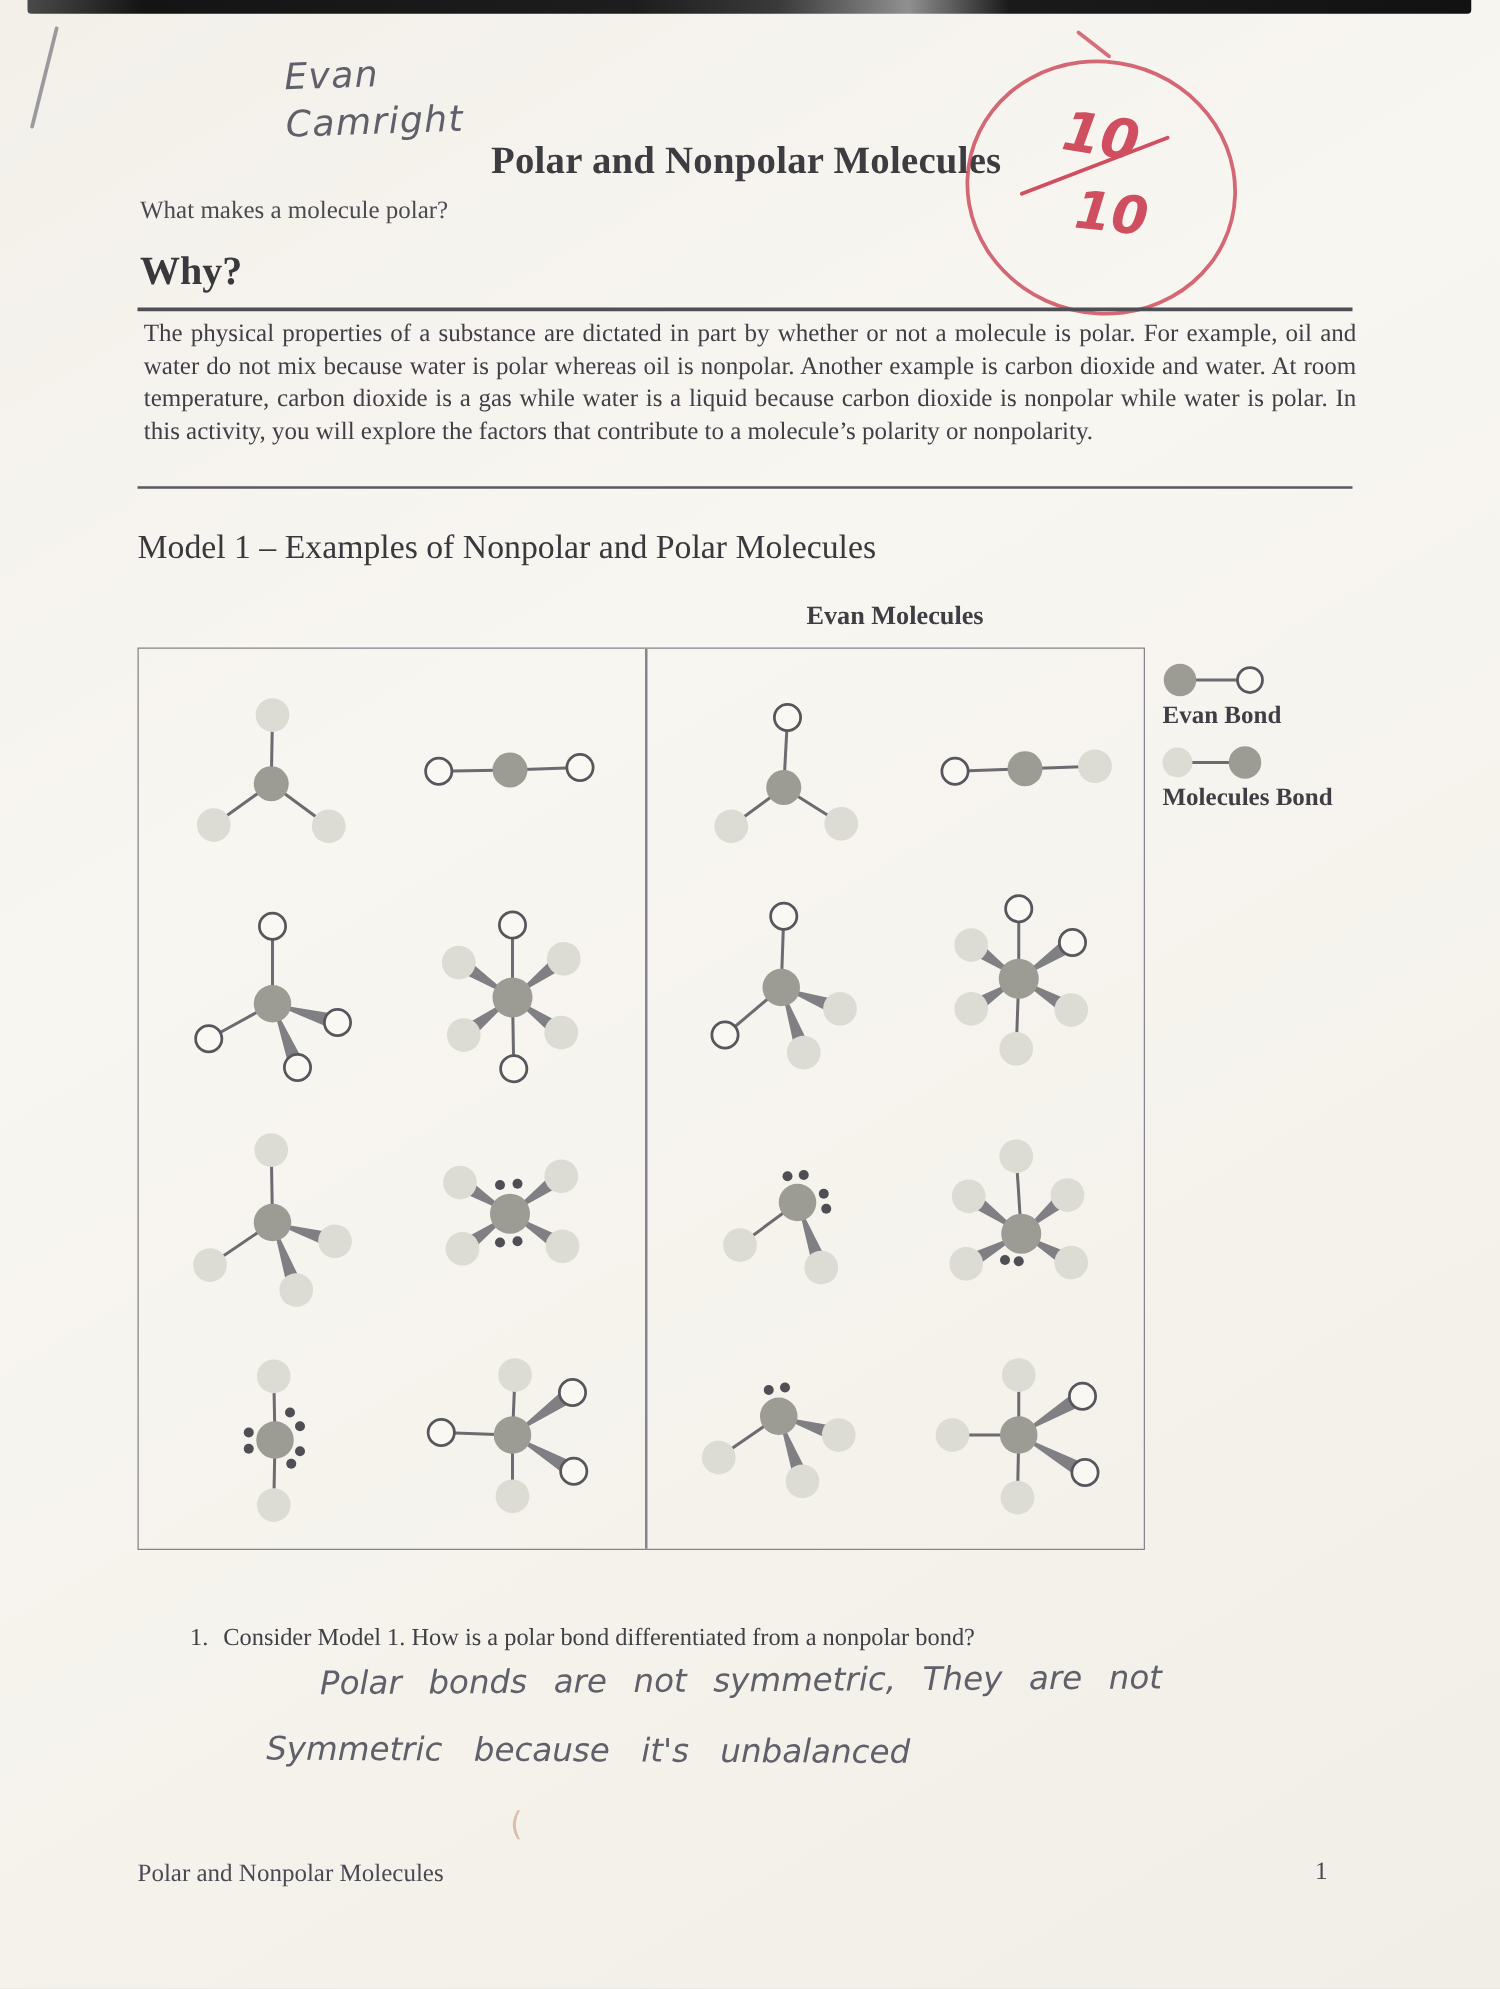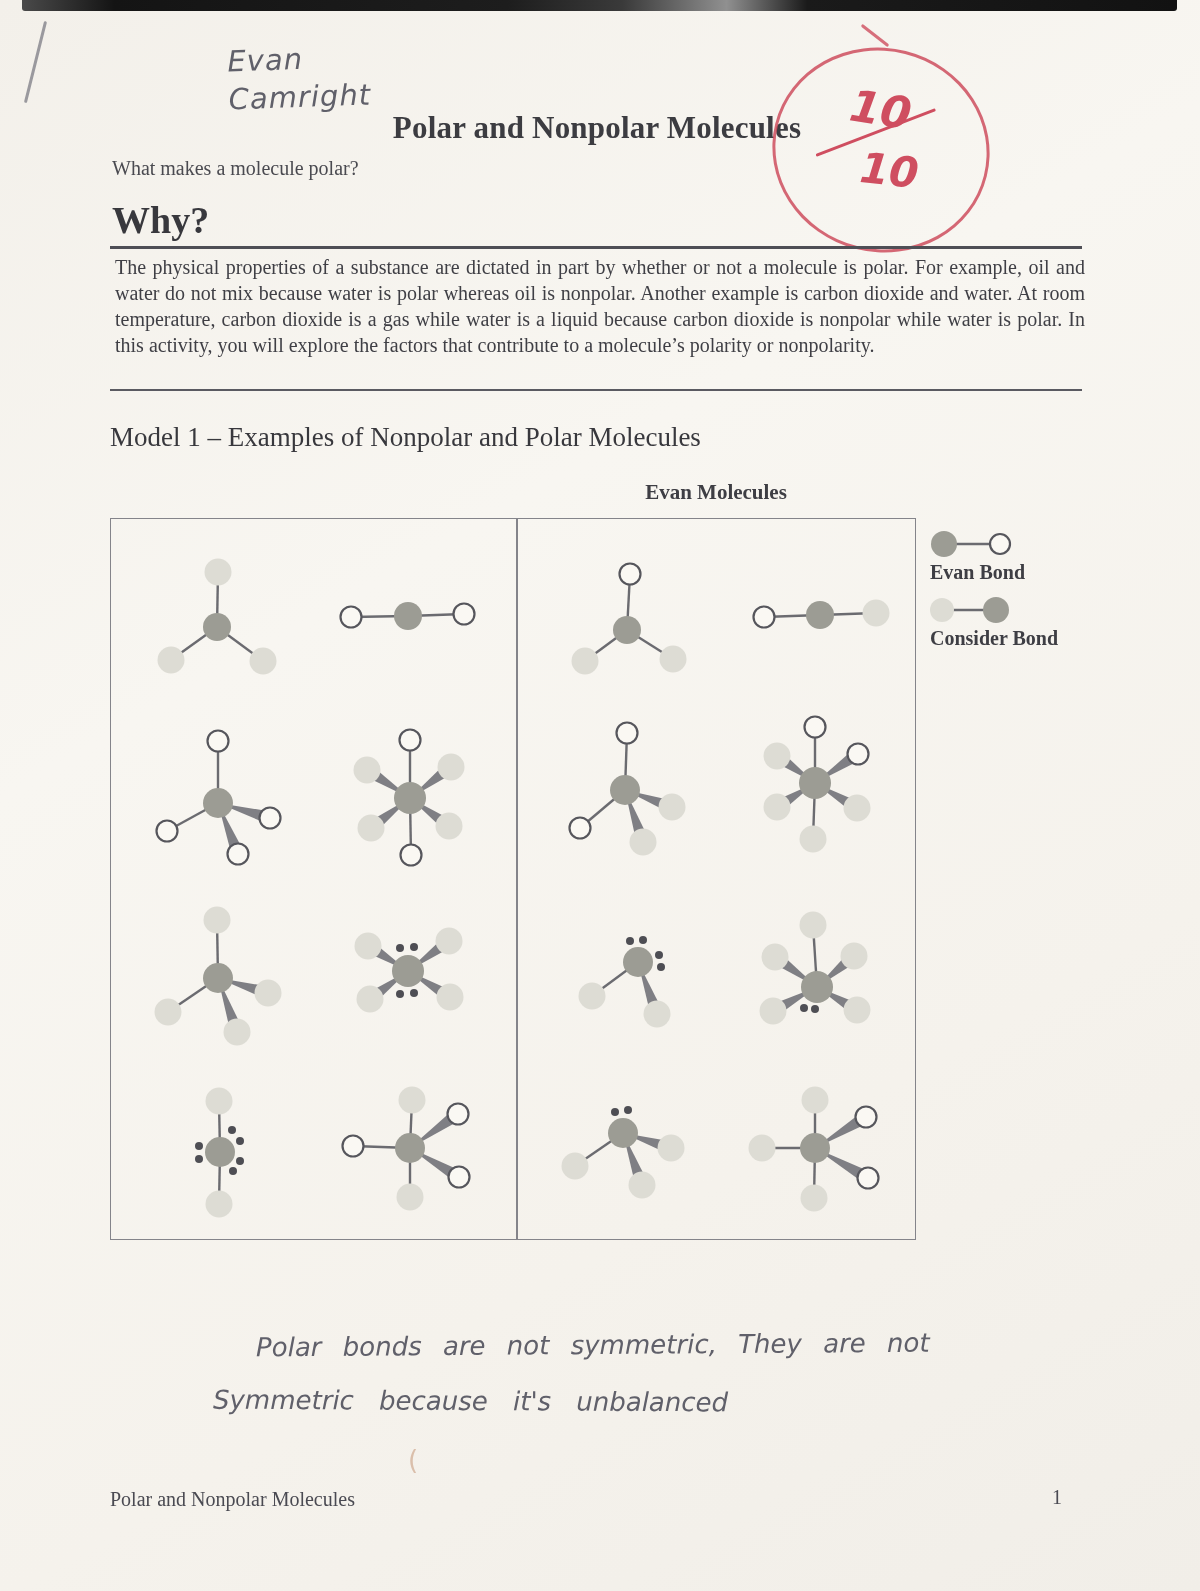--- a/index.html
+++ b/index.html
@@ -32,21 +32,21 @@
   .grade-oval{
     position:absolute;left:772px;top:48px;width:212px;height:198px;
     border:3px solid rgba(206,78,94,.85);border-radius:50%;
     transform:rotate(14deg);
   }
   .grade-tail{position:absolute;left:858px;top:34px;width:34px;height:3px;background:rgba(206,78,94,.8);transform:rotate(38deg);border-radius:2px;}
   .grade-num,.grade-den{position:absolute;font-family:"DejaVu Sans",sans-serif;font-style:italic;font-weight:bold;color:#cf4e60;}
   .grade-num{left:850px;top:84px;font-size:44px;transform:rotate(9deg);}
   .grade-den{left:860px;top:146px;font-size:42px;transform:rotate(6deg);}
   .grade-slash{position:absolute;left:816px;top:154px;width:128px;height:3px;background:#cf4e60;transform:rotate(-21deg);transform-origin:left center;border-radius:2px;}
-  .why-heading{position:absolute;left:112px;top:198px;margin:0;font-size:38px;font-weight:bold;color:#38383d;}
+  .why-heading{position:absolute;left:112px;top:198px;margin:0;font-size:32px;font-weight:bold;color:#38383d;}
   .rule{position:absolute;left:110px;width:972px;background:#4e4e55;}
   .rule-1{top:246px;height:3px;}
   .rule-2{top:389px;height:2px;background:#5a5a61;}
   .why-paragraph{
     position:absolute;left:113px;top:252px;width:970px;margin:2px;
     font-size:20px;line-height:26px;text-align:justify;color:#3f3f45;
   }
   .model-heading{position:absolute;left:110px;top:422px;margin:0;font-size:27px;font-weight:normal;color:#38383d;}
   .col-header{position:absolute;font-size:21px;font-weight:bold;color:#3e3e44;text-align:center;}
   .col-header-nonpolar{left:110px;top:485px;width:407px;}
@@ -293,23 +293,26 @@
       <line x1="16" y1="16" x2="72" y2="16" stroke="#6b6b70" stroke-width="2.4"></line>
       <circle cx="16" cy="16" r="13" fill="#9c9c94"></circle>
       <circle cx="72" cy="16" r="10" fill="#faf8f3" stroke="#56565c" stroke-width="2.2"></circle>
     </svg>
     <div class="legend-label">Evan Bond</div>
     <svg class="legend-icon" width="104" height="32">
       <line x1="14" y1="16" x2="68" y2="16" stroke="#6b6b70" stroke-width="2.4"></line>
       <circle cx="14" cy="16" r="12" fill="#dddcd4"></circle>
       <circle cx="68" cy="16" r="13" fill="#9c9c94"></circle>
     </svg>
-    <div class="legend-label">Consider Bond</div>
+    <div class="legend-label">Molecules Bond</div>
   </div>
 
+  <div class="question">
+    <span class="q-num">1.</span><span class="q-text">Consider Model 1. How is a polar bond differentiated from a nonpolar bond?</span>
+  </div>
 
   <div class="answer-line1 hand">Polar bonds are not symmetric, They are not</div>
   <div class="answer-line2 hand">Symmetric because it's unbalanced</div>
   <div class="faint-paren">(</div>
 
   <div class="footer-left">Polar and Nonpolar Molecules</div>
   <div class="footer-page">1</div>
 
 </div>
 

